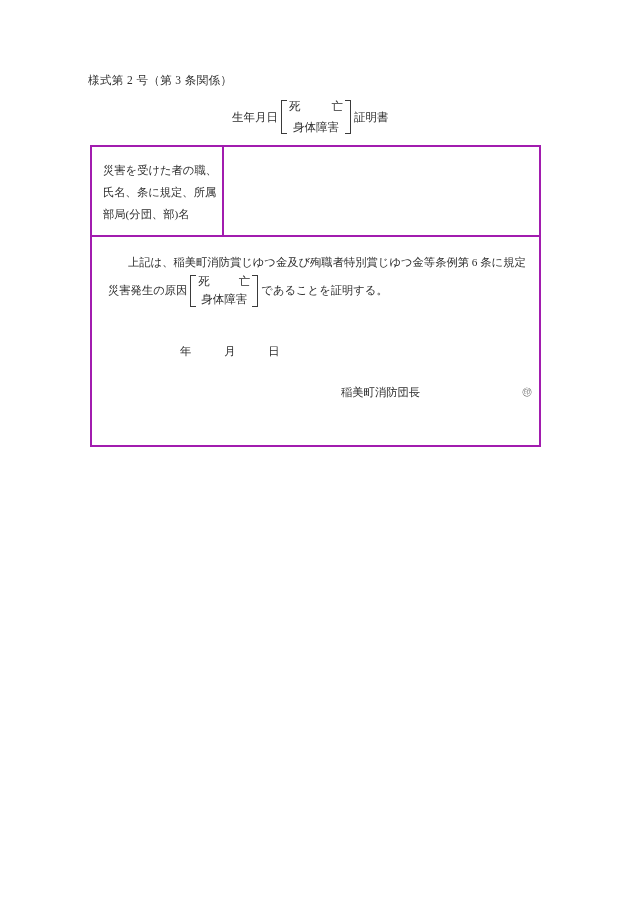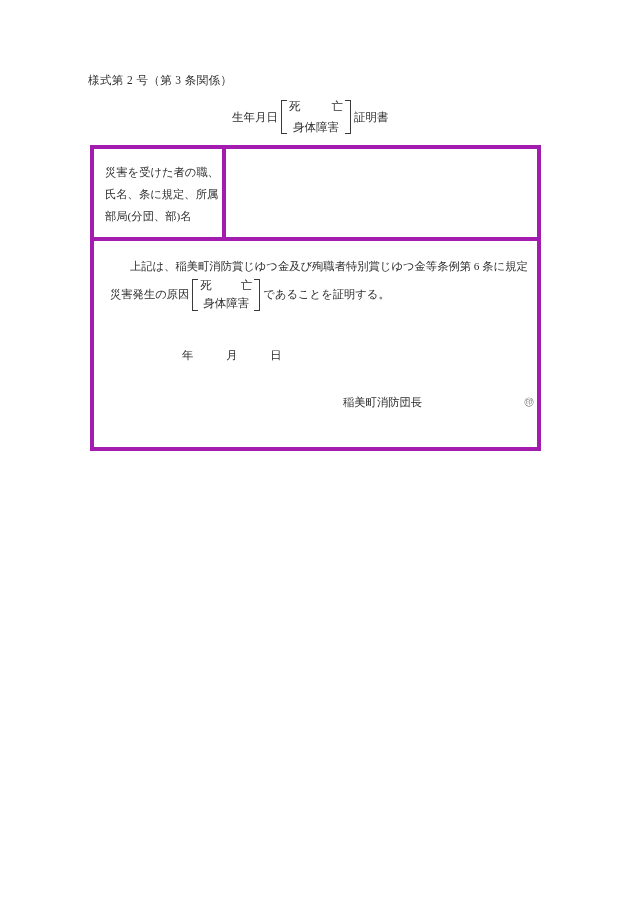--- a/index.html
+++ b/index.html
@@ -91,21 +91,21 @@
   
   .form-table {
     position: absolute;
     left: 90px;
     top: 145px;
     width: 451px;
     border-collapse: collapse;
     table-layout: fixed;
   }
   .form-table td {
-    border: 4px solid #a21caf;
+    border: 2px solid #a21caf;
     vertical-align: top;
     padding: 0;
   }
   .col-label { width: 132px; }
 
   .label-cell {
     padding: 12px 10px 10px 11px;
     font-size: 11.3px;
     line-height: 1.95;
   }
@@ -150,21 +150,21 @@
   }
   .date-line {
     margin-top: 36px;
     padding-left: 72px;
     white-space: nowrap;
   }
   .date-line .seg { margin-right: 30px; }
   .date-line .seg:last-child { margin-right: 0; }
 
   .signature-line {
-    margin-top: 30px;
+    margin-top: 24px;
     padding-left: 233px;
     display: flex;
     align-items: flex-start;
     white-space: nowrap;
   }
   .sig-name { }
   .seal {
     margin-left: 102px;
     font-size: 10px;
     color: #555;

